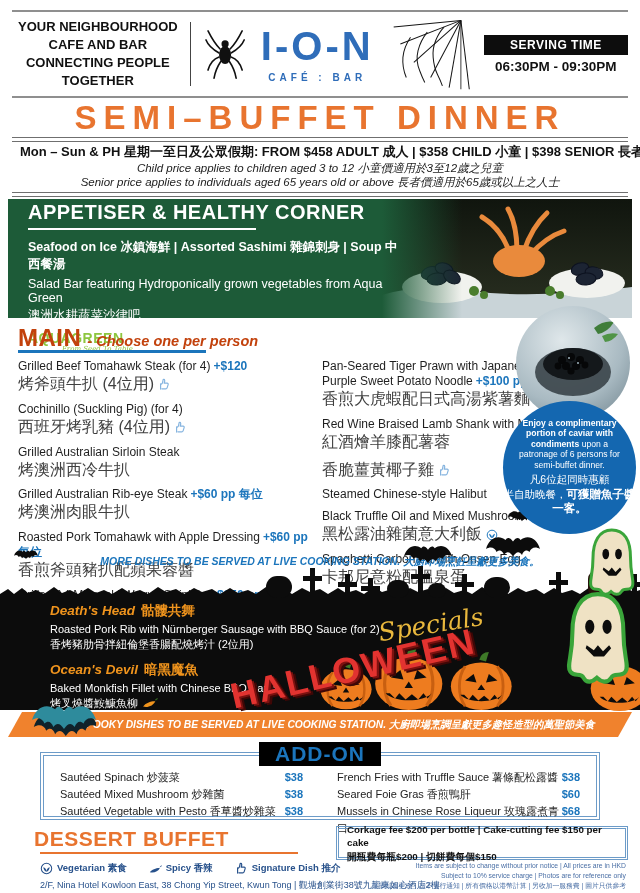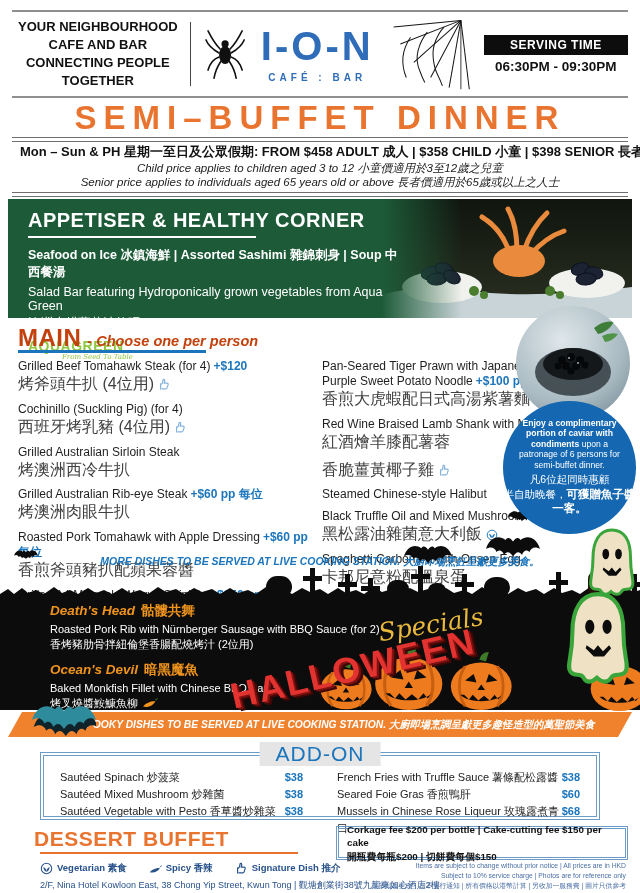--- a/index.html
+++ b/index.html
@@ -22,21 +22,21 @@
   
   .title{position:absolute;top:99px;left:0;width:640px;text-align:center;color:#e8742f;
          font-size:33px;font-weight:bold;letter-spacing:7px;}
   .dline{position:absolute;left:12px;width:616px;height:3px;border-top:1.5px solid #6f6f6f;border-bottom:1.5px solid #6f6f6f;}
   .dline.a{top:137px;} .dline.b{top:192px;}
   .price-main{position:absolute;top:143px;left:0;width:640px;text-align:center;font-weight:bold;font-size:13px;color:#111;margin-left:12px;}
   .note{position:absolute;left:0;width:640px;text-align:center;font-style:italic;font-size:11.5px;color:#222;}
   .n1{top:161px;} .n2{top:175px;}
   
   .band{position:absolute;top:199px;left:8px;width:624px;height:119px;background:#1d5b38;color:#fff;}
-  .band-text{position:absolute;top:10px;left:20px;width:370px;}
+  .band-text{position:absolute;top:2px;left:20px;width:370px;}
   .band-h{font-size:20px;font-weight:bold;letter-spacing:.5px;}
   .band-h-line{width:228px;height:2px;background:#fff;margin-top:4px;}
   .band-l1{font-weight:bold;font-size:12.5px;margin-top:9px;}
   .band-l2{font-size:12.5px;margin-top:4px;}
   .band-l3{font-size:12.5px;margin-top:2px;}
   .aqua{margin-top:7px;color:#8dc63f;font-weight:bold;font-size:14px;letter-spacing:.5px;line-height:1;}
   .aqua-tag{color:#8dc63f;font-size:7px;font-style:italic;font-family:"DejaVu Serif",serif;margin-left:34px;}
   .band-photo{position:absolute;top:0;right:0;width:250px;height:119px;}
   
   .main-head{position:absolute;top:324px;left:18px;color:#c2410c;}
@@ -80,22 +80,22 @@
   .pumpkins{position:absolute;top:640px;left:0;width:640px;height:72px;z-index:2;}
   .ghosts{position:absolute;top:524px;left:544px;width:96px;height:184px;z-index:5;}
   
   .banner{position:absolute;top:712px;left:8px;width:624px;height:25px;background:#f0822d;z-index:6;
           clip-path:polygon(14px 0,100% 0,calc(100% - 14px) 100%,0 100%);
           display:flex;align-items:center;justify-content:center;}
   .banner-txt{color:#fff;font-size:10.3px;font-weight:bold;font-style:italic;}
   .banner-bat{position:absolute;top:699px;left:32px;width:64px;height:42px;z-index:7;}
   
   .addon-box{position:absolute;top:752px;left:40px;width:560px;height:68px;border:4px double #6c9bc8;box-sizing:border-box;}
-  .addon-title{position:absolute;top:-14px;left:50%;transform:translateX(-50%);background:#e5e5e5;
-               color:#1b75bc;font-size:21px;font-weight:normal;padding:0 16px;letter-spacing:1px;}
+  .addon-title{position:absolute;top:-14px;left:50%;transform:translateX(-50%);background:#000000;
+               color:#1b75bc;font-size:21px;font-weight:bold;padding:0 16px;letter-spacing:1px;}
   .addon-cols{display:flex;padding:13px 16px 0 16px;gap:34px;}
   .addon-col{flex:1;}
   .ao-row{display:flex;justify-content:space-between;font-size:11px;color:#222;line-height:1.55;}
   .ao-price{color:#1b75bc;font-weight:bold;}
   
   .dessert-head{position:absolute;top:827px;left:34px;color:#e8742f;font-size:21px;font-weight:bold;letter-spacing:.5px;}
   .dessert-line{position:absolute;top:852px;left:40px;width:258px;height:2px;background:#e8742f;}
   .fees-box{position:absolute;top:826px;left:336px;width:292px;height:34px;border:3px double #6c9bc8;
             box-sizing:border-box;display:flex;flex-direction:column;justify-content:center;padding-left:8px;}
   .fee-l{font-size:9.8px;font-weight:bold;color:#111;line-height:1.35;}

